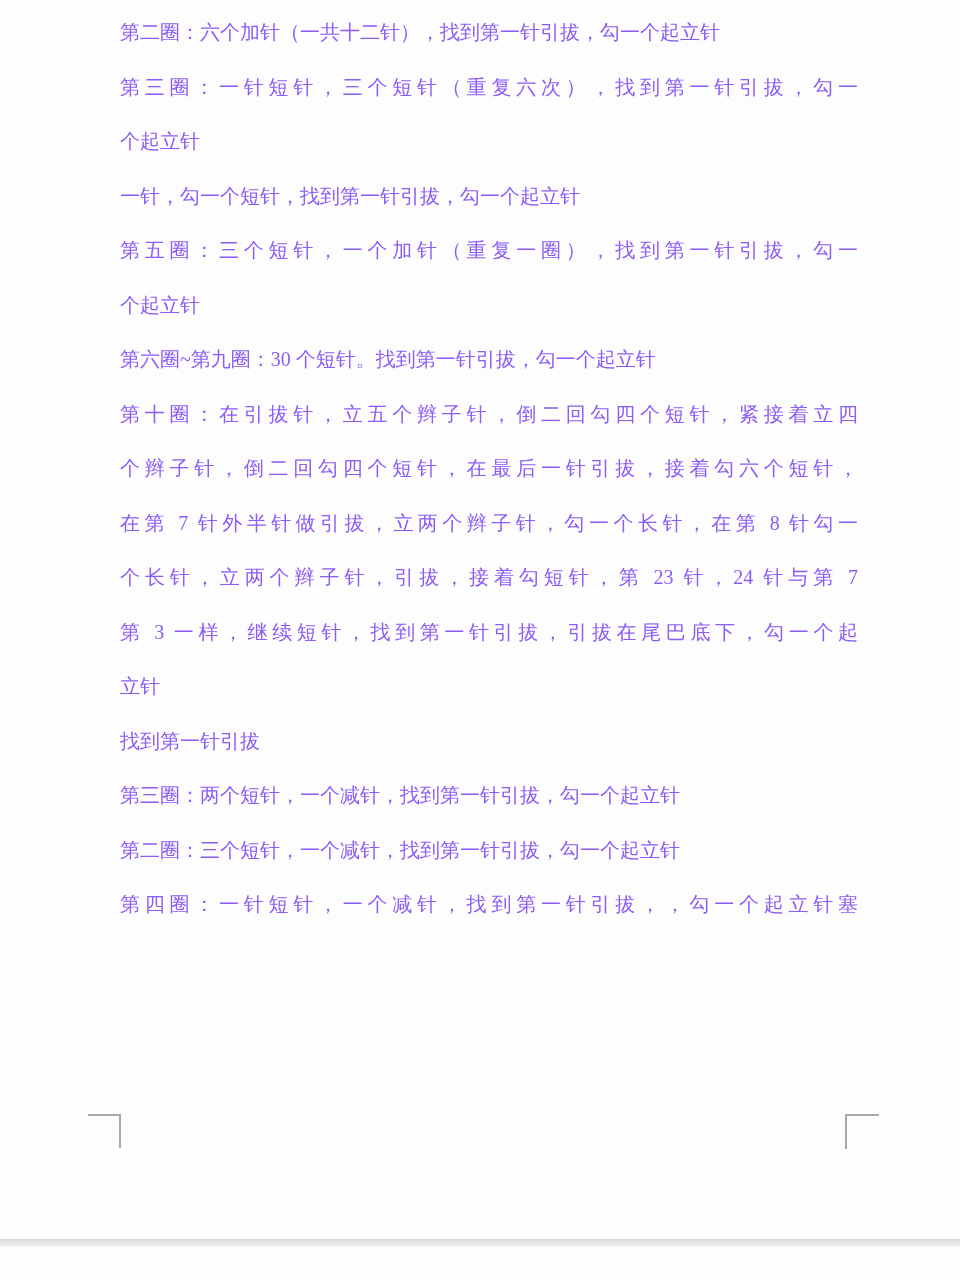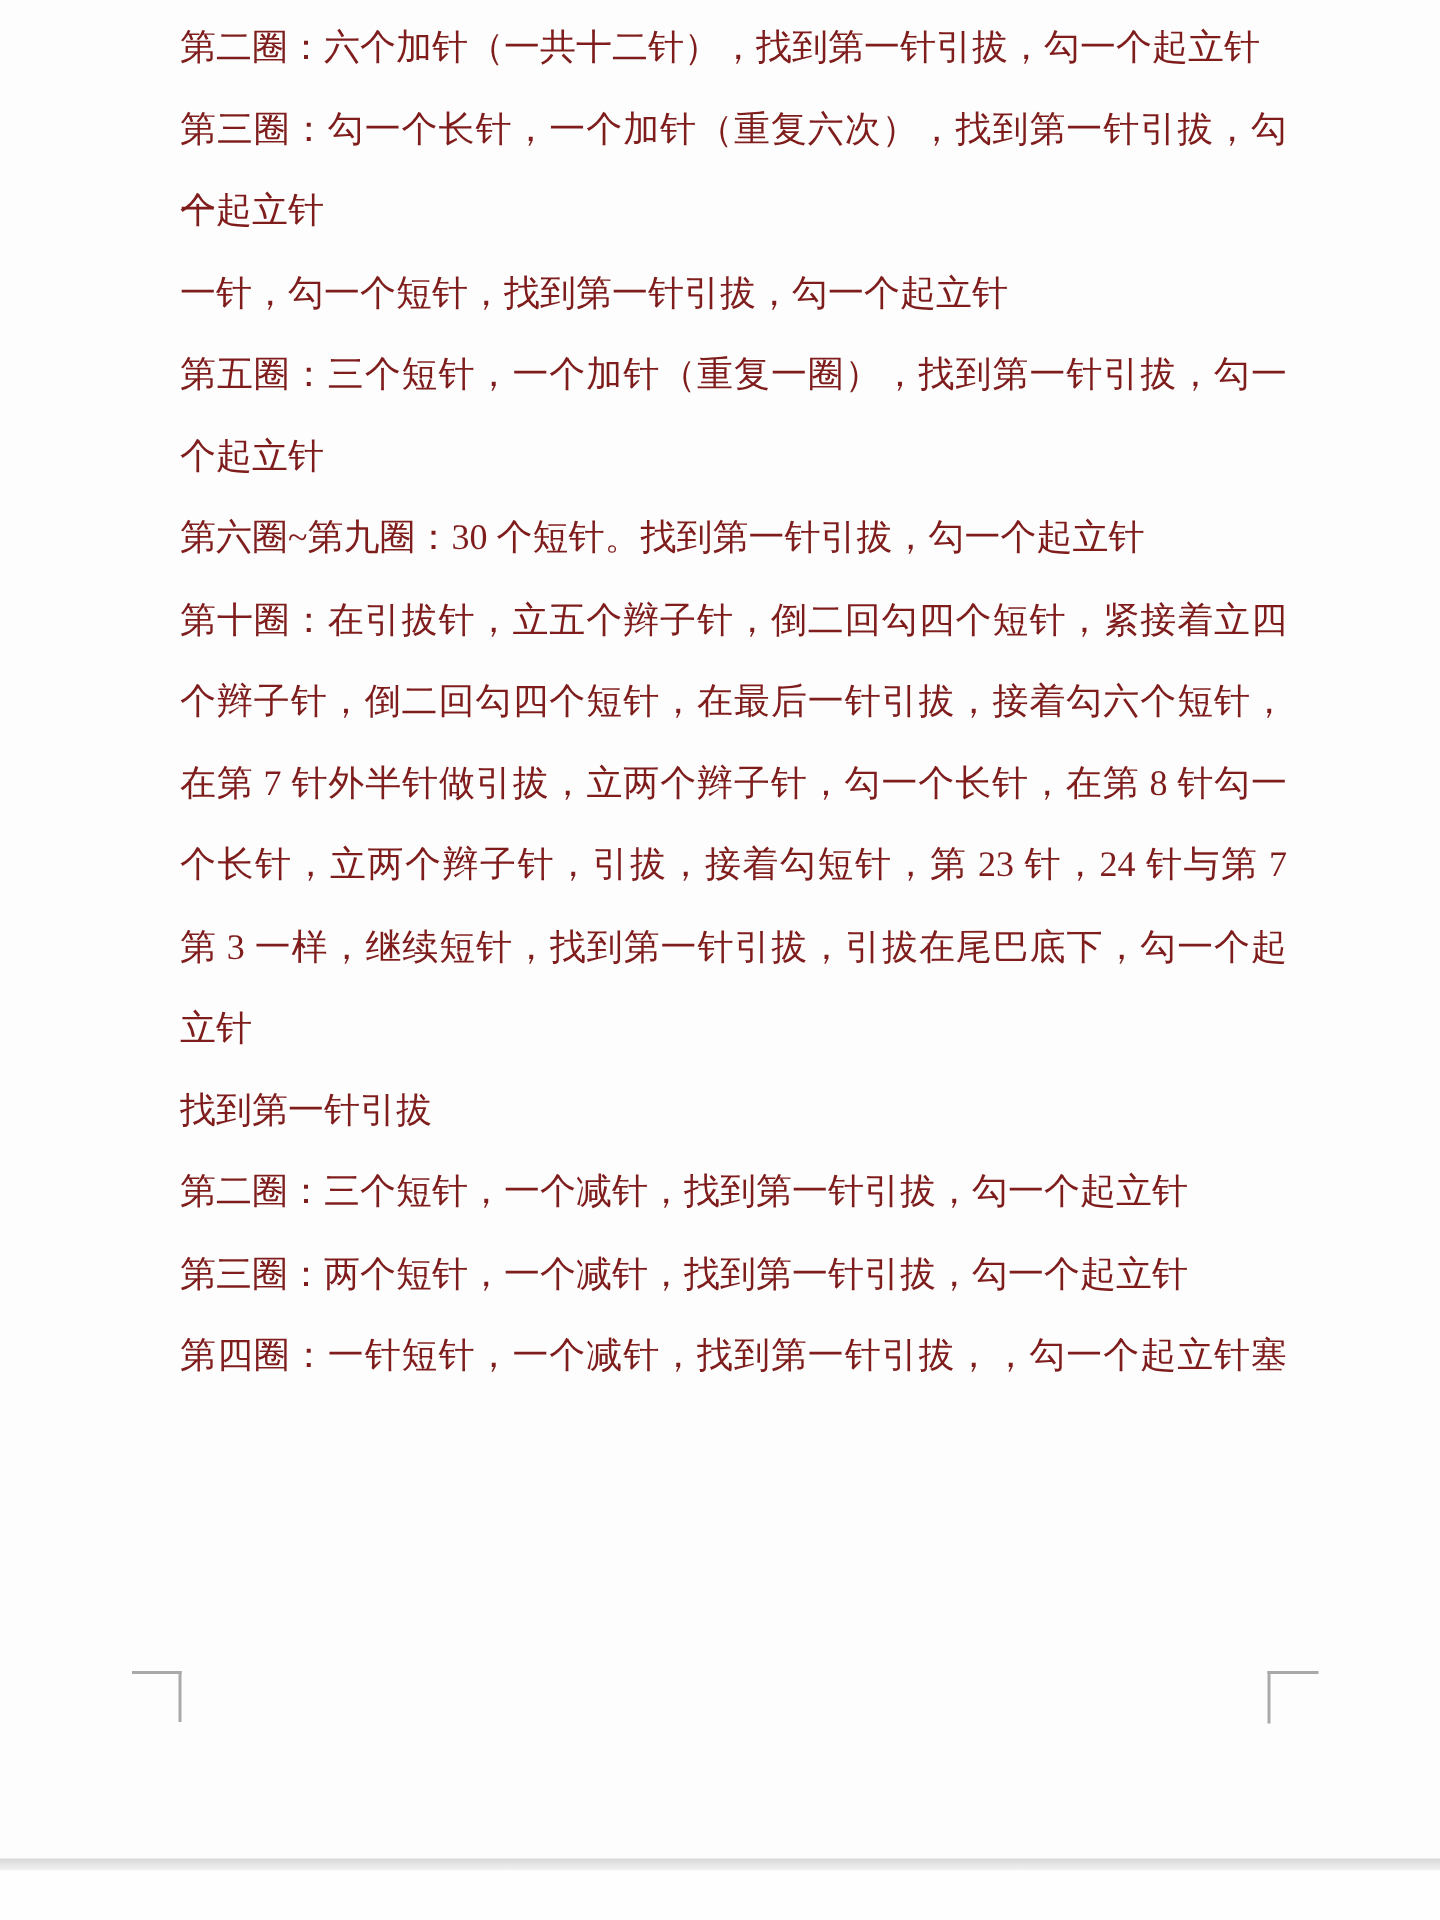--- a/index.html
+++ b/index.html
@@ -24,22 +24,22 @@
   }
   .text-block {
     position: absolute;
     left: 120px;
     top: 5px;
     width: 738px;
   }
   .text-line {
     height: 54.5px;
     line-height: 54.5px;
-    font-size: 24px;
-    color: #7f1d1d;
+    font-size: 20px;
+    color: #8b5cf6;
     letter-spacing: 0;
     text-align: left;
   }
   .text-line.justify {
     text-align: justify;
     text-align-last: justify;
   }
   
   .margin-mark {
     position: absolute;
@@ -78,35 +78,35 @@
     height: 33px;
     background: #fefefe;
   }
 </style>
 </head>
 <body>
 
 <div class="page-one">
   <div class="text-block">
       <div class="text-line">第二圈：六个加针（一共十二针），找到第一针引拔，勾一个起立针</div>
-      <div class="text-line justify">第三圈：勾一个长针，一个加针（重复六次），找到第一针引拔，勾一</div>
+      <div class="text-line justify">第三圈：一针短针，三个短针（重复六次），找到第一针引拔，勾一</div>
       <div class="text-line">个起立针</div>
       <div class="text-line">一针，勾一个短针，找到第一针引拔，勾一个起立针</div>
       <div class="text-line justify">第五圈：三个短针，一个加针（重复一圈），找到第一针引拔，勾一</div>
       <div class="text-line">个起立针</div>
       <div class="text-line">第六圈~第九圈：30 个短针。找到第一针引拔，勾一个起立针</div>
       <div class="text-line justify">第十圈：在引拔针，立五个辫子针，倒二回勾四个短针，紧接着立四</div>
       <div class="text-line justify">个辫子针，倒二回勾四个短针，在最后一针引拔，接着勾六个短针，</div>
       <div class="text-line justify">在第 7 针外半针做引拔，立两个辫子针，勾一个长针，在第 8 针勾一</div>
       <div class="text-line justify">个长针，立两个辫子针，引拔，接着勾短针，第 23 针，24 针与第 7</div>
       <div class="text-line justify">第 3 一样，继续短针，找到第一针引拔，引拔在尾巴底下，勾一个起</div>
       <div class="text-line">立针</div>
       <div class="text-line">找到第一针引拔</div>
+      <div class="text-line">第三圈：两个短针，一个减针，找到第一针引拔，勾一个起立针</div>
       <div class="text-line">第二圈：三个短针，一个减针，找到第一针引拔，勾一个起立针</div>
-      <div class="text-line">第三圈：两个短针，一个减针，找到第一针引拔，勾一个起立针</div>
       <div class="text-line justify">第四圈：一针短针，一个减针，找到第一针引拔，，勾一个起立针塞</div>
     </div>
   <div class="margin-mark bottom-left"></div>
   <div class="margin-mark bottom-right"></div>
 </div>
 
 <div class="page-separator"></div>
 <div class="page-two"></div>
 
 </body></html>

